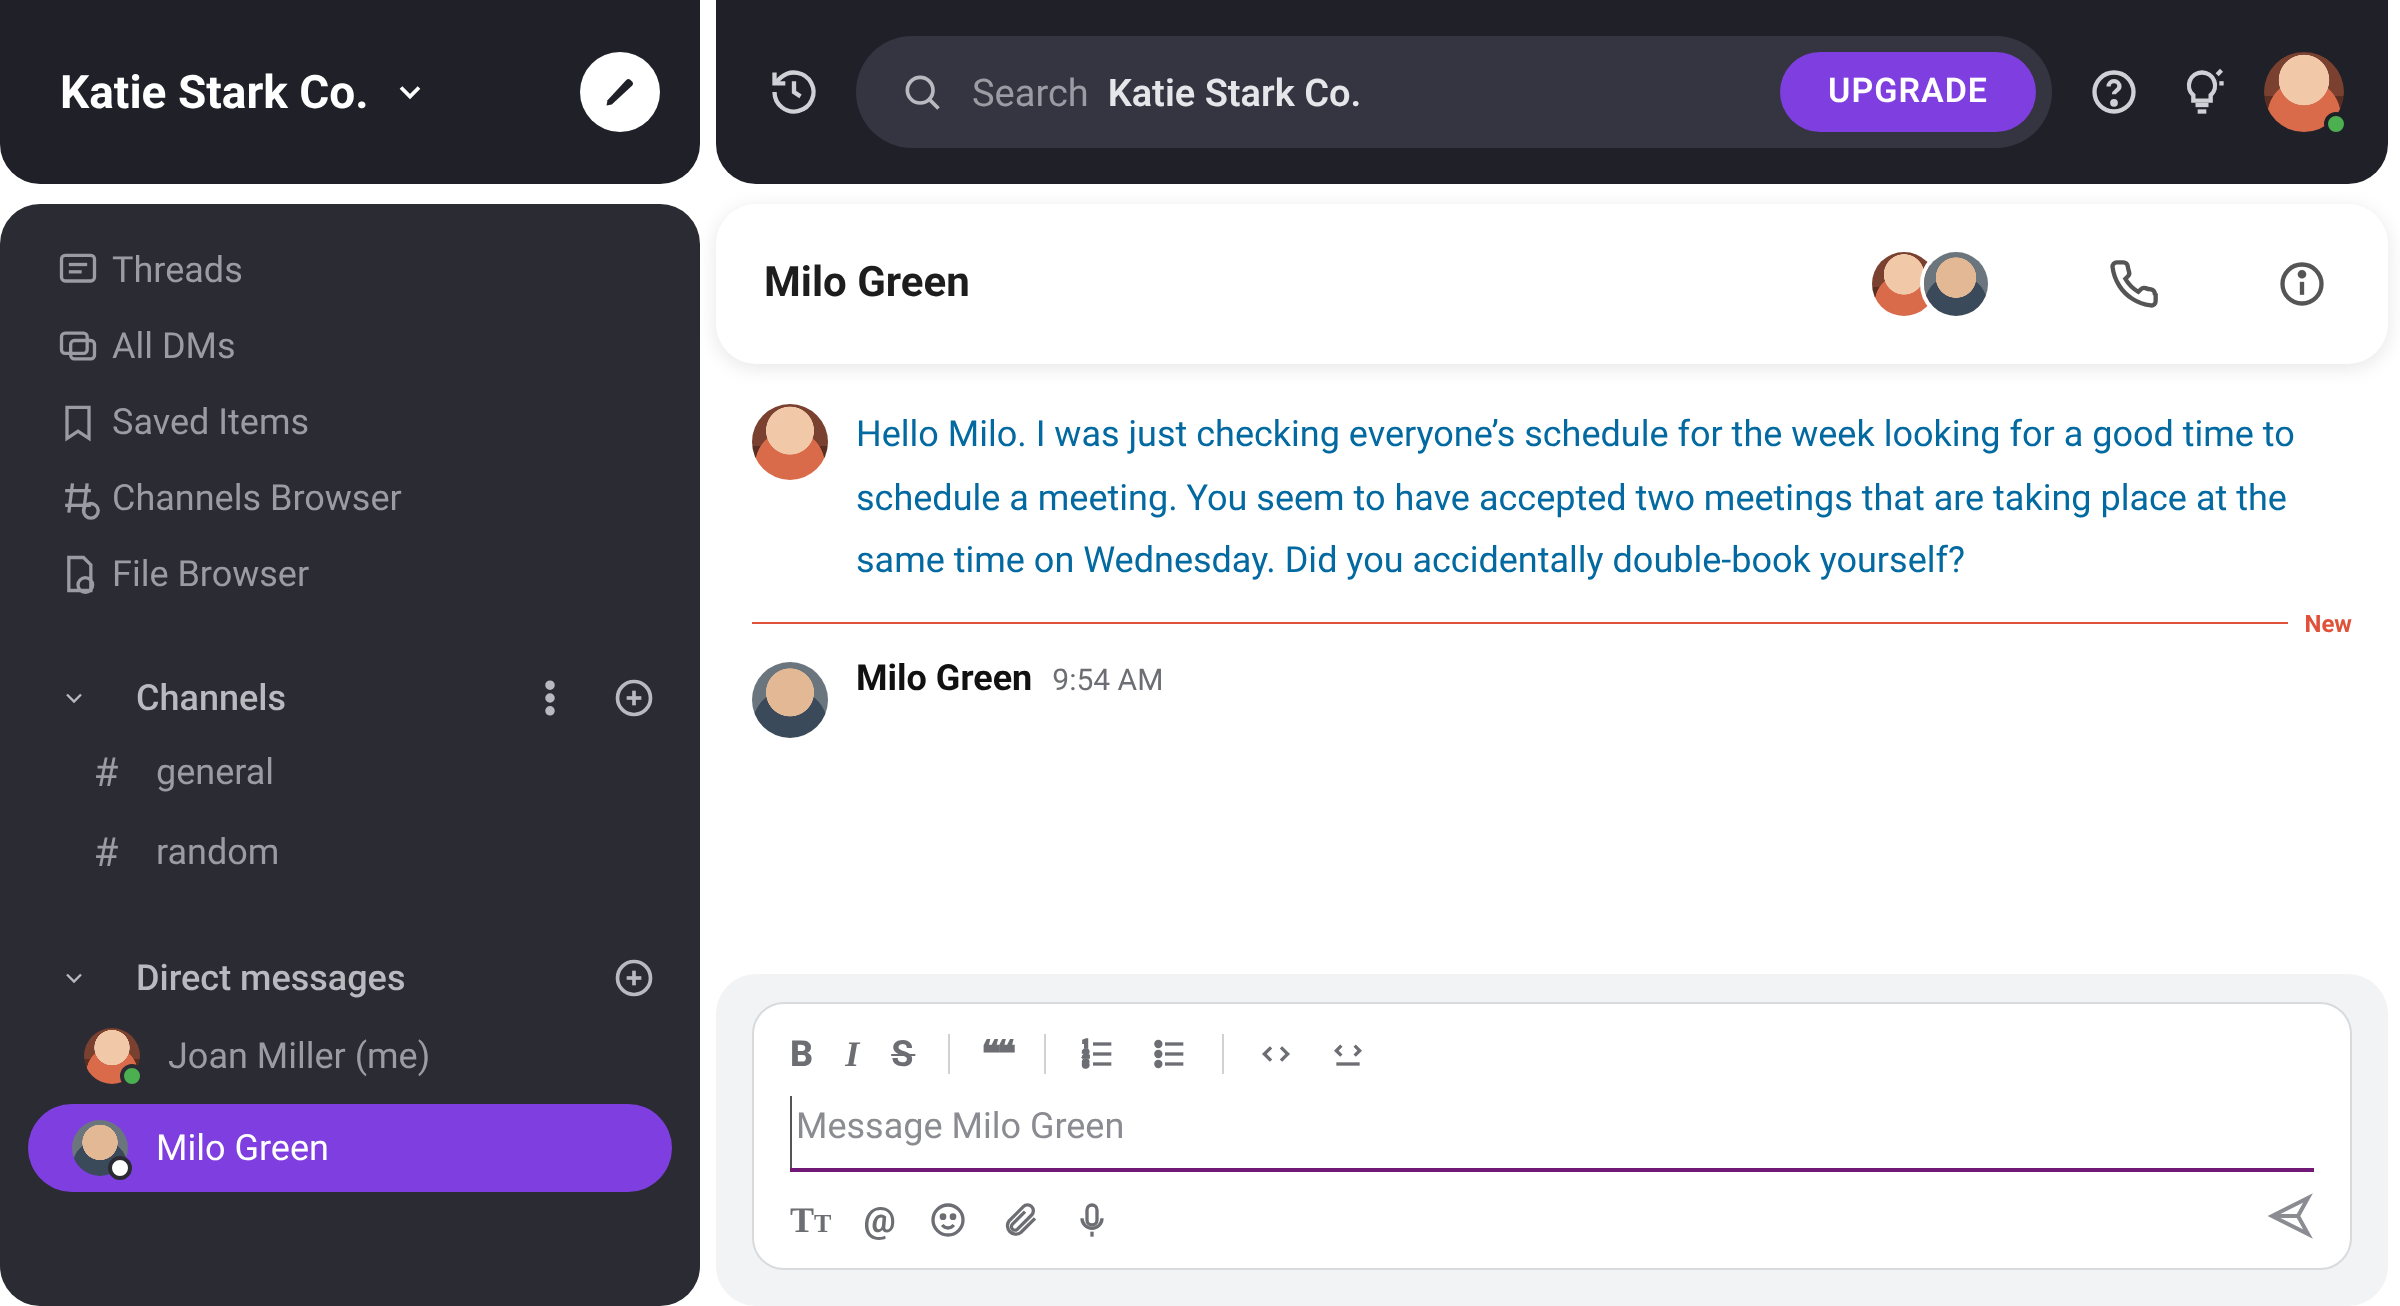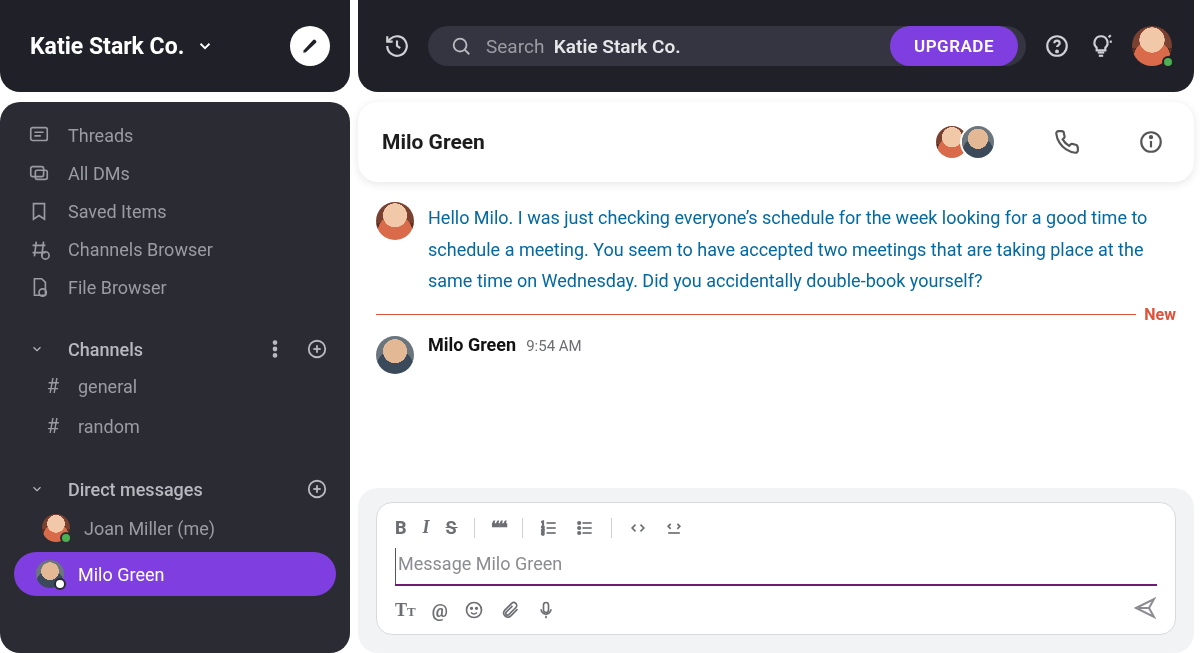--- a/index.html
+++ b/index.html
@@ -53,21 +53,21 @@
     border-radius: 20px;
     flex: 1;
     padding: 14px 0;
     display: flex;
     flex-direction: column;
     overflow: hidden;
   }
   .nav-item {
     display: flex;
     align-items: center;
-    gap: 18px;
+    gap: 6px;
     padding: 8px 28px;
     color: #9b9ca3;
     font-size: 18px;
     cursor: pointer;
   }
   .nav-item svg.icon {
     width: 22px; height: 22px;
     fill: none; stroke: #9b9ca3; stroke-width: 1.8;
   }
   .section-header {
@@ -142,21 +142,21 @@
   }
   .topbar > svg.tb-icon {
     width: 26px; height: 26px; stroke: #d0d1d6; fill: none; stroke-width: 2;
   }
   .search-wrap {
     flex: 1;
     display: flex;
     align-items: center;
     background: #343540;
     border-radius: 999px;
-    height: 40px;
+    height: 56px;
     padding: 0 8px 0 22px;
     gap: 14px;
   }
   .search-wrap svg { width: 22px; height: 22px; stroke: #b9bac0; fill:none; stroke-width:2; }
   .search-text { color: #9b9ca3; font-size: 19px; }
   .search-text .bold { color: #e5e6ea; font-weight: 600; }
   .upgrade-btn {
     margin-left: auto;
     background: #7f3fe0;
     color: #fff;
@@ -211,21 +211,21 @@
   .msg .body { flex:1; }
   .msg .meta { display:flex; gap:10px; align-items: baseline; }
   .msg .name { font-weight: 700; font-size: 18px; color:#111; }
   .msg .time { font-size: 15px; color:#6d6e73; }
   .msg .text { font-size: 18px; color:#0369a1; line-height: 1.75; margin-top: 2px; }
 
   .new-divider {
     display: flex; align-items: center; gap: 8px; margin: 4px 0 2px 0;
   }
   .new-divider .line { flex:1; height:1px; background:#e0513a; }
-  .new-divider .label { color:#e0513a; font-size: 16px; font-weight:700; }
+  .new-divider .label { color:#e0513a; font-size: 12px; font-weight:700; }
 
   .composer-wrap {
     margin-top: auto;
     padding: 14px 18px 18px 18px;
     background: #f2f3f5;
     border-radius: 20px;
   }
   .composer {
     background: #fff;
     border: 1px solid #d9dadd;

